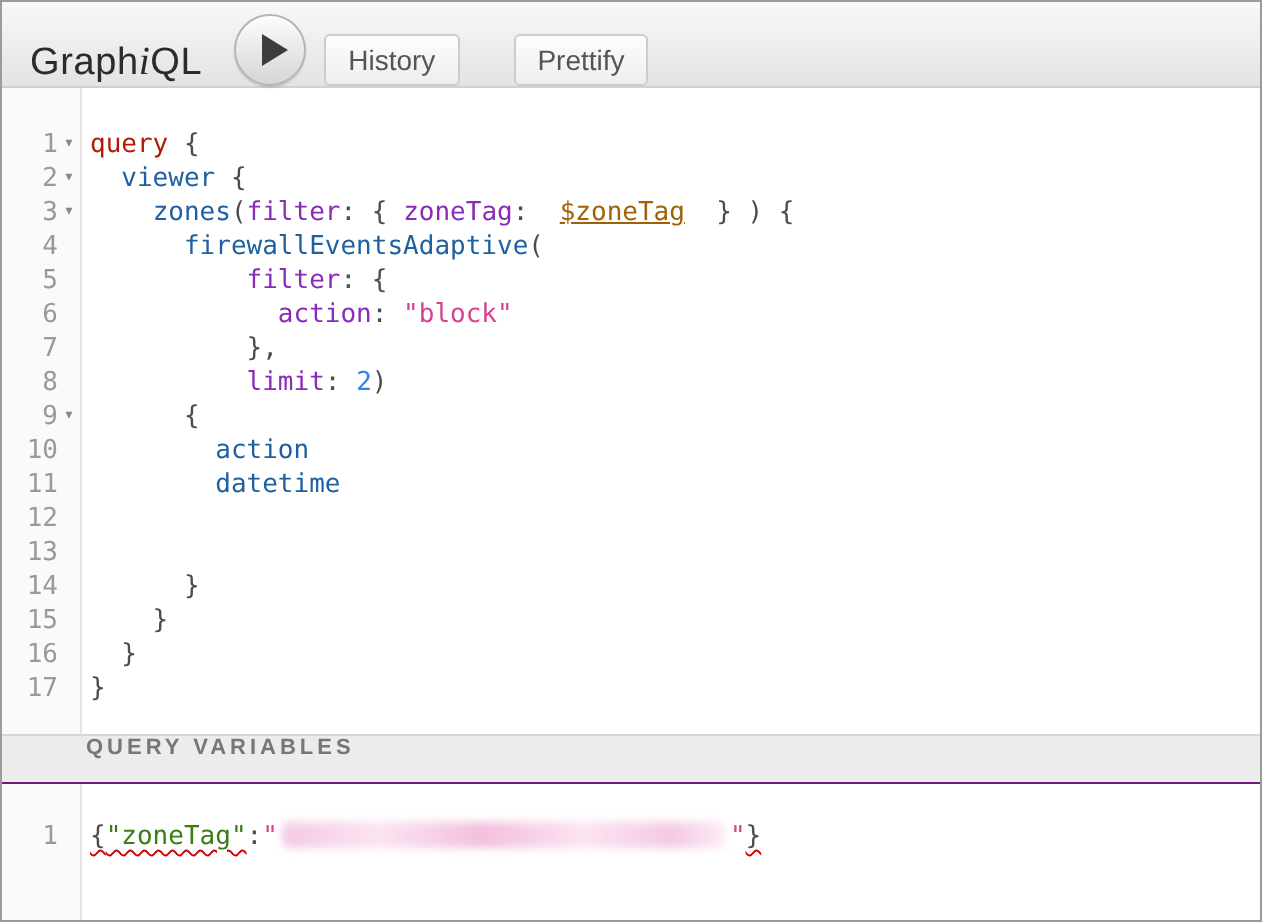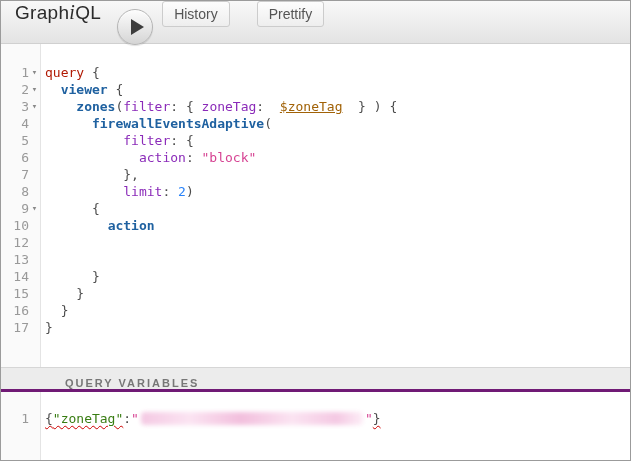--- a/index.html
+++ b/index.html
@@ -8,21 +8,21 @@
     border:1px solid #9b9b9b;
     display:flex;flex-direction:column;
     font-family:"Liberation Sans",sans-serif;
     background:#fff;overflow:hidden;
   }
   
   .topbar{
     flex:0 0 43px;box-sizing:border-box;height:43px;
     background:linear-gradient(#f8f8f8,#e3e3e3);
     border-bottom:1px solid #d0d0d0;
-    display:flex;align-items:flex-start;padding-left:14px;
+    display:flex;align-items:flex-end;padding-left:14px;
     position:relative;z-index:2;
   }
   .logo{font-size:19px;color:#2b2b2b;letter-spacing:.3px;cursor:default;}
   .logo em{font-family:"Liberation Serif",serif;font-style:italic;font-size:20px;}
   .execute{
     width:36px;height:36px;border-radius:50%;
     background:linear-gradient(#fdfdfd,#d5d5d5);
     border:1px solid #b5b5b5;
     box-shadow:inset 0 1px 0 rgba(255,255,255,.75),0 1px 1px rgba(0,0,0,.12);
     margin-left:16px;margin-top:8px;
@@ -56,21 +56,21 @@
     position:absolute;top:0;left:0;bottom:0;width:39px;
     background:#fafafa;border-right:1px solid #e4e4e4;
   }
   .code-line{display:flex;height:17px;position:relative;}
   .gutter-cell{flex:0 0 39px;width:39px;display:flex;}
   .line-num{width:28px;text-align:right;color:#999;}
   .fold{width:11px;text-align:center;color:#888;font-size:9px;line-height:17px;cursor:pointer;}
   .code-text{padding-left:5px;white-space:pre;}
   
   .tk-kw {color:#B11A04;}
-  .tk-fld{color:#1F61A0;font-weight:bold;}
+  .tk-fld{color:#1F61A0;}
   .tk-arg{color:#8B2BB9;}
   .tk-var{color:#a16207;text-decoration:underline;}
   .tk-str{color:#D64292;}
   .tk-num{color:#2882F9;}
   .tk-p  {color:#4c4c4c;}
   .tk-key{color:#397D13;}
   .squiggle{
     text-decoration-line:underline;
     text-decoration-style:wavy;
     text-decoration-color:#cc0000;
@@ -80,22 +80,22 @@
   .redacted{
     display:inline-block;width:222px;height:13px;border-radius:4px;
     background:linear-gradient(90deg,#f4c9e3,#fbe4f2 22%,#f2bfdd 45%,#fbe4f2 68%,#f4c9e3 88%,#fdeef7);
     filter:blur(2px);
     vertical-align:middle;margin:0 2px 2px 2px;
   }
   
   .vars-title{
     flex:0 0 25px;box-sizing:border-box;
     background:#ececec;
-    border-top:1px solid #d6d6d6;border-bottom:3px solid #701a75;
-    display:flex;align-items:flex-end;padding-left:64px;
+    border-top:1px solid #d6d6d6;border-bottom:1px solid #701a75;
+    display:flex;align-items:flex-start;padding-left:42px;
     cursor:pointer;
   }
   .vars-title span{
     font-size:11px;font-weight:bold;color:#777;letter-spacing:2px;
   }
 </style>
 </head>
 <body>
 
 <div class="window">
@@ -174,20 +174,27 @@
             <span class="fold">▾</span>
           </div>
           <span class="code-text"><span class="tk-p">      {</span></span>
         </div>
         <div class="code-line">
           <div class="gutter-cell">
             <span class="line-num">10</span>
             <span class="fold"></span>
           </div>
           <span class="code-text"><span class="tk-p">        </span><span class="tk-fld">action</span></span>
+        </div>
+        <div class="code-line">
+          <div class="gutter-cell">
+            <span class="line-num">11</span>
+            <span class="fold"></span>
+          </div>
+          <span class="code-text"><span class="tk-p">        </span><span class="tk-fld">datetime</span></span>
         </div>
         <div class="code-line">
           <div class="gutter-cell">
             <span class="line-num">12</span>
             <span class="fold"></span>
           </div>
           <span class="code-text"><span class="tk-p">        </span></span>
         </div>
         <div class="code-line">
           <div class="gutter-cell">

